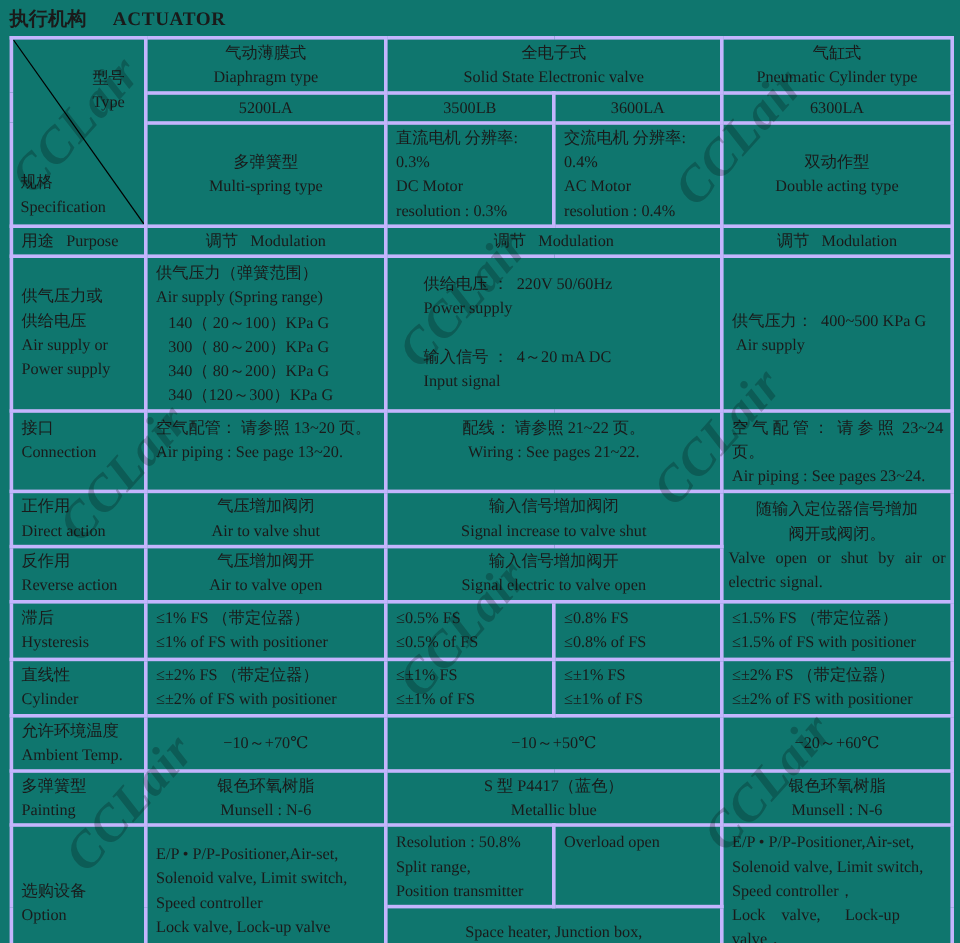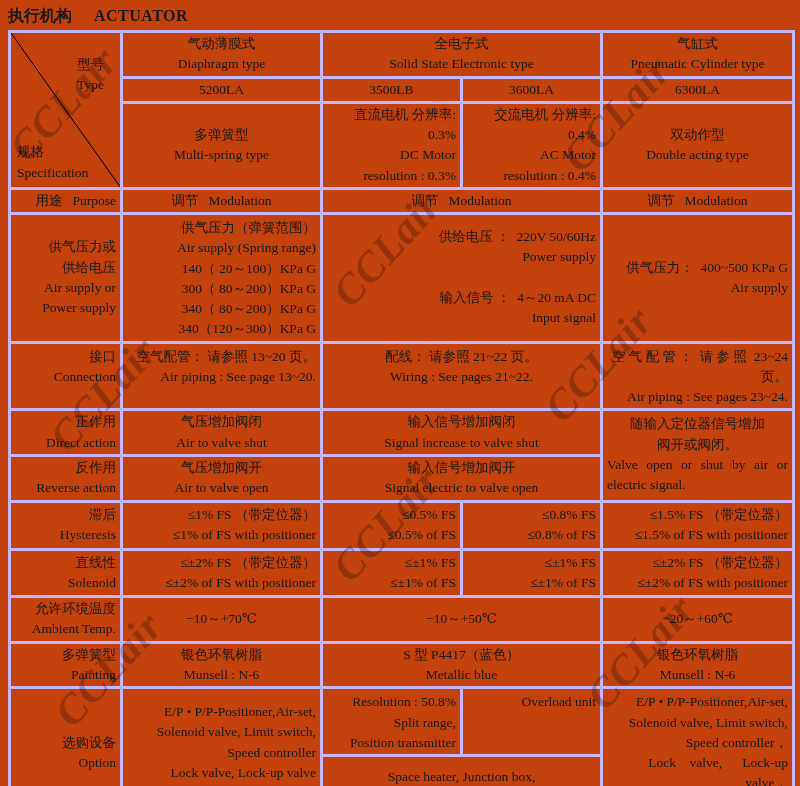--- a/index.html
+++ b/index.html
@@ -1,19 +1,19 @@
 <!DOCTYPE html>
 <html><head>
 <meta charset="utf-8">
 <style>
   html,body{margin:0;padding:0;background:#ffffff;}
   .page{
     position:relative;
     width:800px;height:786px;
-    background:#c2410c;
+    background:#0f766e;
     font-family:"Liberation Serif","DejaVu Serif",serif;
     color:#1a1a1a;
     overflow:hidden;
   }
   .title{
     position:absolute;left:8px;top:6px;
     font-weight:bold;font-size:16px;
     white-space:pre;
   }
   .title .en{margin-left:22px;letter-spacing:0.5px;}
@@ -28,21 +28,21 @@
     line-height:1.5;
   }
   td{
     border:3px solid #c4b5fd;
     padding:1px 4px;
     vertical-align:middle;
     overflow:hidden;
   }
   .pre{white-space:pre-wrap;}
   .c{text-align:center;}
-  .l{text-align:right;}
+  .l{text-align:left;}
   .top{vertical-align:top;padding-top:3px;}
   .jus{text-align:justify;}
   .pl{padding-left:7px;}
   .indent{padding-left:30px;margin-top:32px;}
   
   col.cA{width:112px;} col.cB{width:200px;} col.cC{width:140px;}
   col.cD{width:140px;} col.cE{width:192px;}
   
   td.diag{position:relative;padding:0;}
   td.diag svg{position:absolute;left:0;top:0;width:100%;height:100%;}
@@ -96,21 +96,21 @@
               <line x1="0" y1="0" x2="100" y2="100" stroke="#000" stroke-width="1" vector-effect="non-scaling-stroke"></line>
             </svg>
         <div class="diag-top">型号
 Type</div>
         <div class="diag-bot">规格
 Specification</div>
       </td>
       <td class="c pre">气动薄膜式
 Diaphragm type</td>
       <td class="c pre" colspan="2">全电子式
-Solid State Electronic type</td>
+Solid State Electronic valve</td>
       <td class="c pre">气缸式
 Pneumatic Cylinder type</td>
     </tr>
 
     <tr style="height:25px;">
       <td class="c">5200LA</td>
       <td class="c">3500LB</td>
       <td class="c">3600LA</td>
       <td class="c">6300LA</td>
     </tr>
@@ -198,21 +198,21 @@
       <td class="l pre pl">≤0.5% FS
 ≤0.5% of FS</td>
       <td class="l pre pl">≤0.8% FS
 ≤0.8% of FS</td>
       <td class="l pre pl">≤1.5% FS （带定位器）
 ≤1.5% of FS with positioner</td>
     </tr>
 
     <tr style="height:47px;">
       <td class="l pre pl">直线性
-Solenoid</td>
+Cylinder</td>
       <td class="l pre pl">≤±2% FS （带定位器）
 ≤±2% of FS with positioner</td>
       <td class="l pre pl">≤±1% FS
 ≤±1% of FS</td>
       <td class="l pre pl">≤±1% FS
 ≤±1% of FS</td>
       <td class="l pre pl">≤±2% FS （带定位器）
 ≤±2% of FS with positioner</td>
     </tr>
 
@@ -239,21 +239,21 @@
       <td rowspan="2" class="l pre pl">选购设备
 Option</td>
       <td rowspan="2" class="l pre pl">E/P • P/P-Positioner,Air-set,
 Solenoid valve, Limit switch,
 Speed controller
 Lock valve, Lock-up valve
 Manual handle, etc</td>
       <td class="l pre pl top">Resolution : 50.8%
 Split range,
 Position transmitter</td>
-      <td class="l pre pl top">Overload unit</td>
+      <td class="l pre pl top">Overload open</td>
       <td rowspan="2" class="l pre pl top">E/P • P/P-Positioner,Air-set,
 Solenoid valve, Limit switch,
 Speed controller，
 Lock    valve,      Lock-up
 valve，
 Manual handle, etc</td>
     </tr>
 
     <tr style="height:62px;">
       <td class="c pre" colspan="2">Space heater, Junction box,

